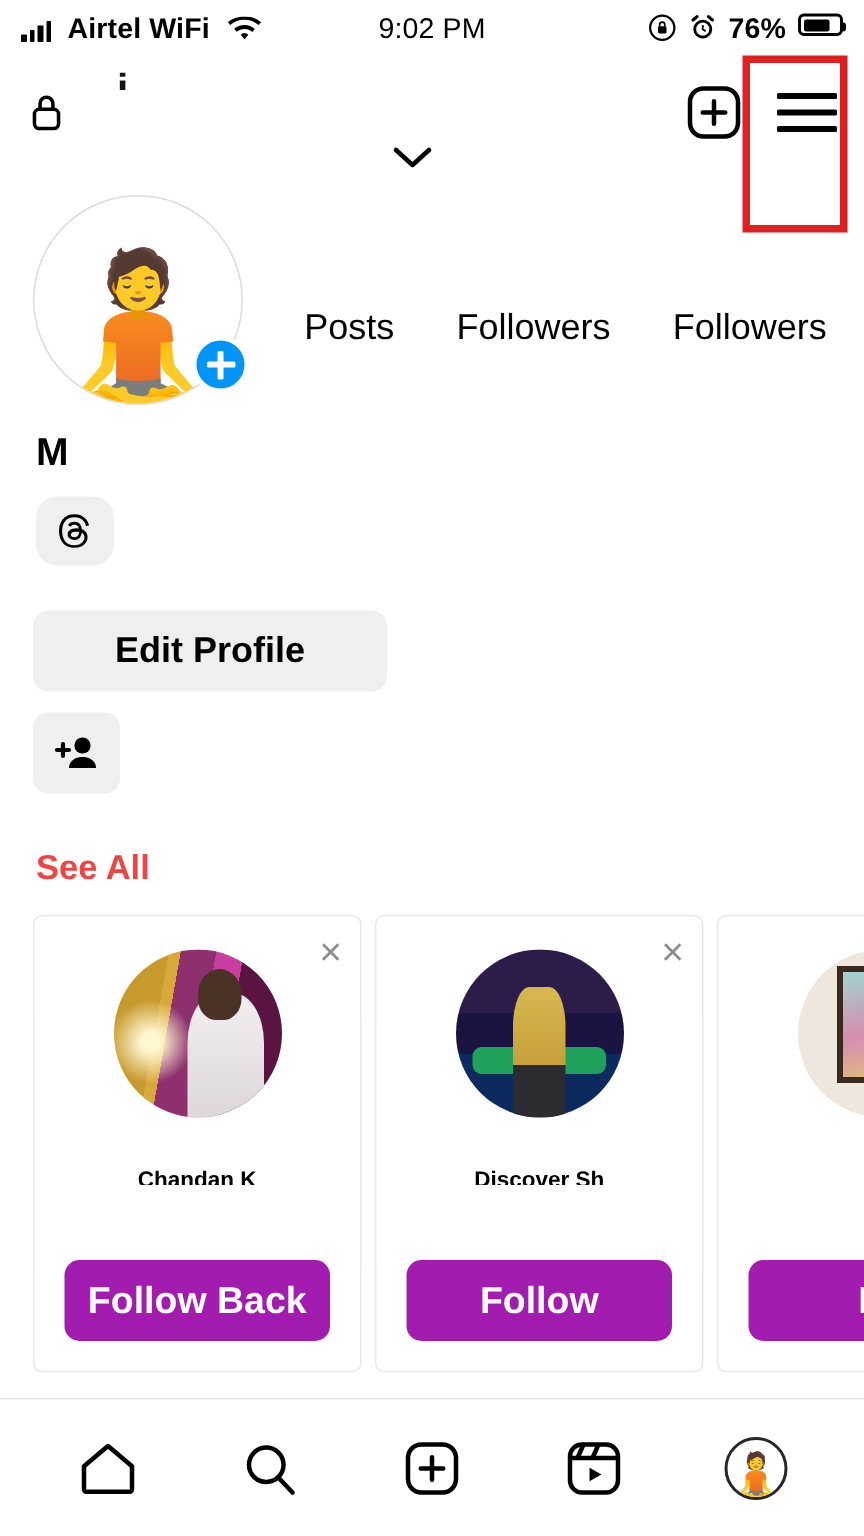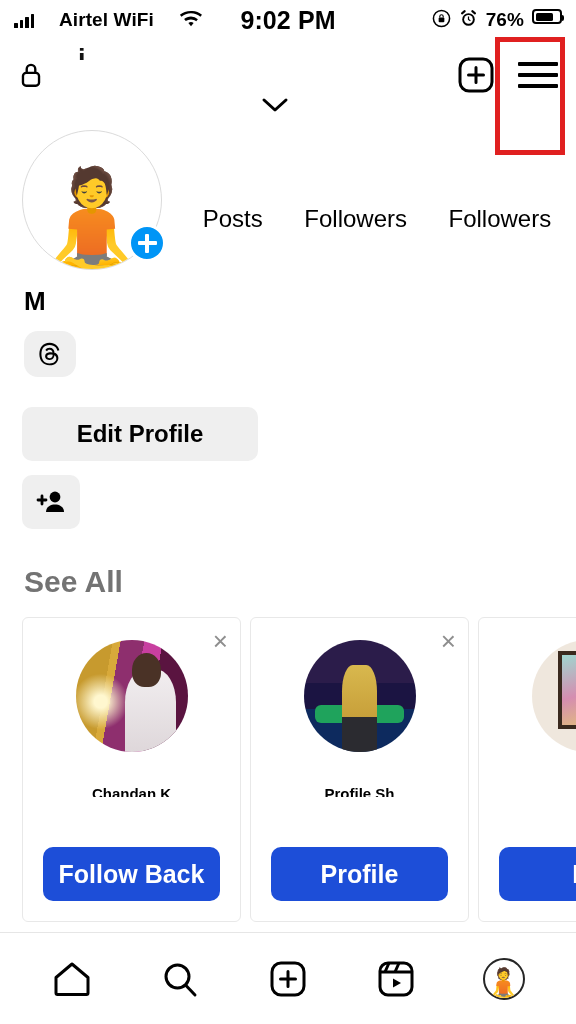--- a/index.html
+++ b/index.html
@@ -13,25 +13,25 @@
   }
 
   
   .statusbar{
     height:40px; width:100%;
     display:flex; align-items:center;
     padding:0 14px;
     font-size:19px; font-weight:700;
     letter-spacing:.1px;
   }
-  .sb-left{ display:flex; align-items:center; gap:25px; flex:1; }
+  .sb-left{ display:flex; align-items:center; gap:11px; flex:1; }
   .sb-center{ flex:0 0 auto; display:flex; justify-content:center; }
   .sb-right{ display:flex; align-items:flex-start; gap:8px; flex:1; justify-content:flex-end; }
   .sb-carrier{ font-size:19px; font-weight:600; }
-  .sb-time{ font-size:25px; font-weight:700; }
+  .sb-time{ font-size:19px; font-weight:400; }
   .sb-pct{ font-size:19px; font-weight:600; }
   .bars{ display:flex; align-items:flex-end; gap:2px; height:15px; }
   .bars i{ display:block; width:3.5px; background:#000; border-radius:.5px; }
   .bars i:nth-child(1){ height:5px; }
   .bars i:nth-child(2){ height:8px; }
   .bars i:nth-child(3){ height:11px; }
   .bars i:nth-child(4){ height:14px; }
   .battery{
     width:30px; height:15px; border:2px solid #000; border-radius:4px;
     position:relative; display:flex; align-items:center; padding:1.5px;
@@ -140,21 +140,21 @@
   .btn-edit{ width:236px; }
   .btn-share{ width:236px; }
   .btn-adduser{ width:58px; }
 
   
   .discover-head{
     display:flex; align-items:center; justify-content:space-between;
     padding:36px 24px 0 24px;
   }
   .discover-title{ font-size:27px; font-weight:700; letter-spacing:-.3px; }
-  .see-all{ font-size:30px; font-weight:700; color:#737373; cursor:pointer; }
+  .see-all{ font-size:23px; font-weight:700; color:#ef4444; cursor:pointer; }
 
   .cards{
     display:flex; gap:9px;
     padding:18px 0 0 22px;
     overflow:hidden;
   }
   .card{
     flex:0 0 auto;
     width:219px; height:305px;
     border:1px solid #e8e8e8; border-radius:6px;
@@ -181,21 +181,21 @@
   }
   .card-username{
     margin-top:52px;
     font-size:20px; color:#8e8e8e;
     width:200px; text-align:center; white-space:nowrap; overflow:hidden;
     height:12px; line-height:22px;
   }
   .card-follow{
     position:absolute; left:20px; right:20px; bottom:20px;
     height:54px; border:none; border-radius:10px;
-    background:#1d4ed8; color:#fff;
+    background:#a21caf; color:#fff;
     font-family:"Liberation Sans", sans-serif;
     font-size:25px; font-weight:700;
     display:flex; align-items:center; justify-content:center;
     cursor:pointer; white-space:nowrap; overflow:hidden;
   }
 
   
   .ph1{ background:
       radial-gradient(circle at 22% 55%, #fff7cf 0 6%, rgba(255,247,207,0) 26%),
       linear-gradient(100deg,#c79a2e 0 28%, #d8a93a 28% 34%, #8e2f6e 34% 52%, #c83fa0 52% 66%, #5a1440 66% 100%);
@@ -391,22 +391,22 @@
     <div class="card-close">×</div>
     <div class="card-avatar ph1"></div>
     <div class="card-name">Chandan K</div>
     <div class="card-username"></div>
     <button class="card-follow">Follow Back</button>
   </div>
 
   <div class="card">
     <div class="card-close">×</div>
     <div class="card-avatar ph2"></div>
-    <div class="card-name">Profile Sh</div>
-    <button class="card-follow">Profile</button>
+    <div class="card-name">Discover Sh</div>
+    <button class="card-follow">Follow</button>
   </div>
 
   <div class="card">
 
     <div class="card-avatar ph3"></div>
     <div class="card-name">Sh</div>
     <div class="card-username"></div>
     <button class="card-follow">Fo</button>
   </div>
 

